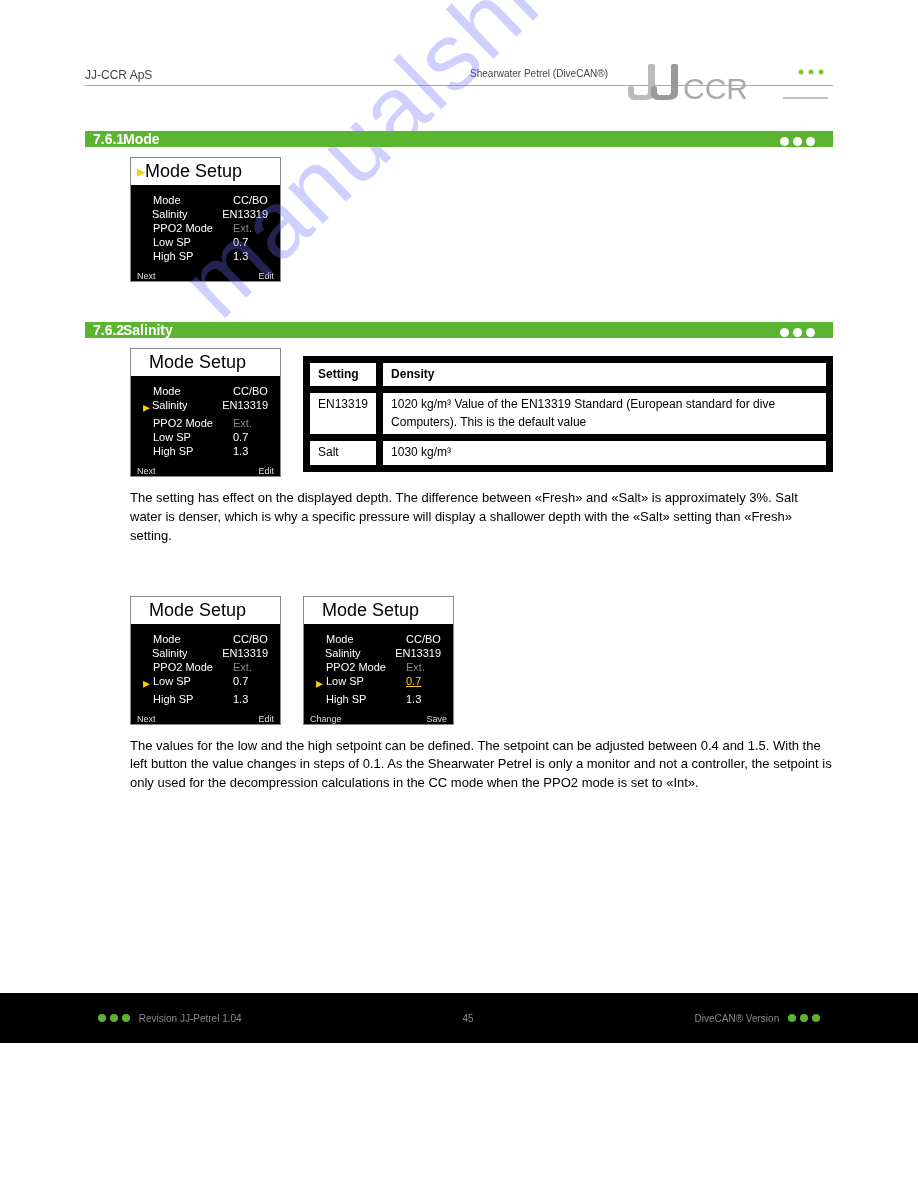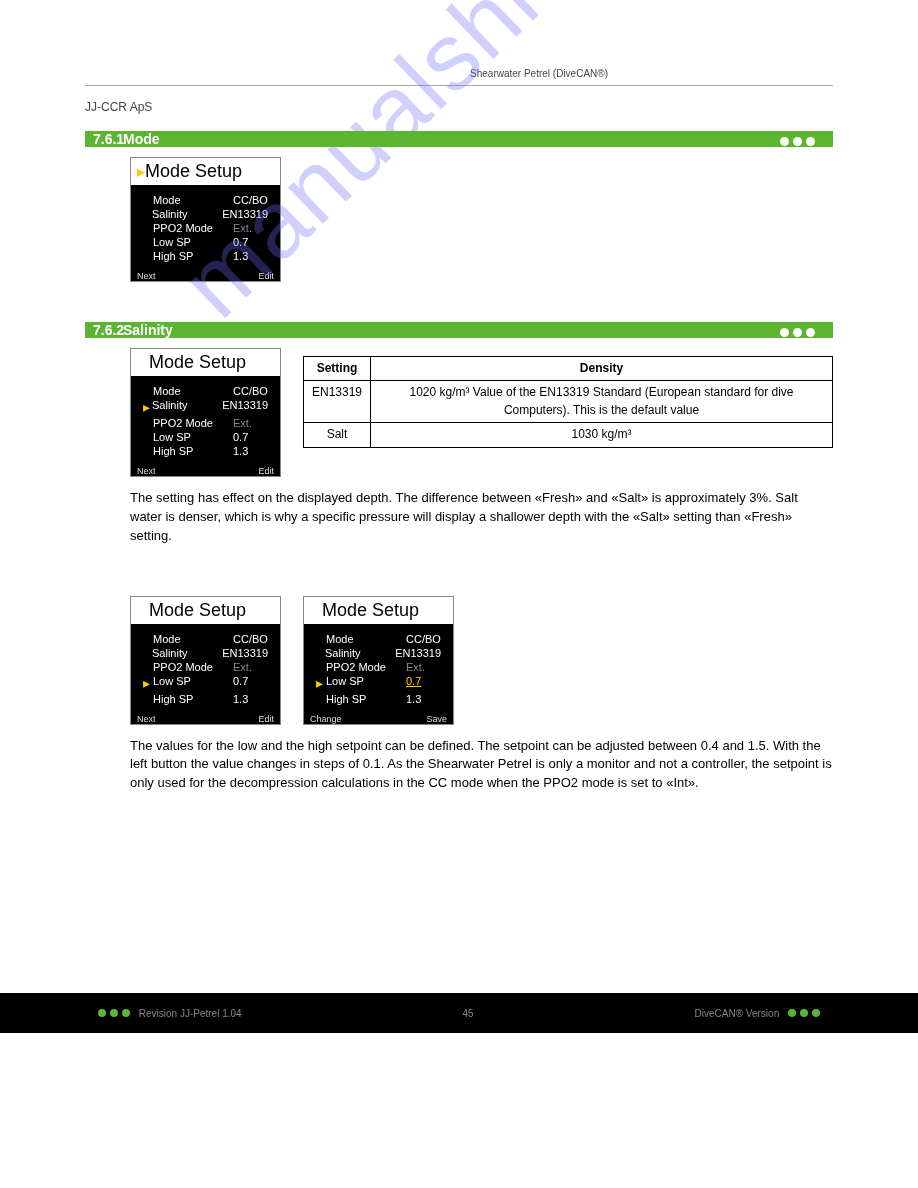--- a/index.html
+++ b/index.html
@@ -22,49 +22,60 @@
     .ss-body { padding: 8px 4px 4px 4px; font-size: 11px; }
     .ss-row { display: flex; padding: 1px 8px; }
     .ss-label { width: 80px; }
     .ss-value { }
     .ss-value.grey { color: #888; }
     .ss-value.underline { text-decoration: underline; color: #ffcc00; }
     .ss-footer { display: flex; justify-content: space-between; padding: 4px 6px 0 6px; font-size: 9px; color: #ddd; }
     .ss-arrow-title { color: #ffcc00; font-size: 16px; }
     .text-block { font-size: 13px; line-height: 1.45; }
     .tbl { border-collapse: collapse; width: 100%; margin-top: 8px; font-size: 12px; }
-    .tbl th, .tbl td { border: 1px solid #000000; padding: 3px 8px; text-align: center; vertical-align: top; }
+    .tbl th, .tbl td { border: 7px solid #000000; padding: 3px 8px; text-align: left; vertical-align: top; }
     .watermark {
       position: absolute; top: 260px; left: 160px; font-size: 95px; color: rgba(110,110,255,0.32);
       transform: rotate(-44deg); font-weight: 400; pointer-events: none; letter-spacing: 2px;
       transform-origin: 0 0; white-space: nowrap;
     }
     .footer-bar {
-      background: #000; color: #888; height: 40px; margin-top: 40px;
+      background: #000; color: #888; height: 50px; margin-top: 40px;
       display: flex; align-items: center; justify-content: space-between;
       padding: 0 92px; font-size: 10px;
     }
     .footer-left { color: #888; }
     .footer-right { color: #888; }
     .green-dots { display: inline-flex; gap: 4px; margin: 0 6px; }
     .green-dots span { width: 8px; height: 8px; background: #5cb531; border-radius: 50%; display: inline-block; }
     .section1 { margin-top: 130px; }
     .section2 { margin-top: 40px; }
     .section3 { margin-top: 50px; }
     .para-after { margin: 12px 85px 0 130px; font-size: 13px; line-height: 1.45; }
   </style>
 </head>
 <body>
 
 <div class="page">
 
   <div class="top-line"></div>
-  <div style="position:absolute; top:68px; left:85px; font-size:12px; color:#444;margin-top:32px;">JJ-CCR ApS</div>
+  <div style="position:absolute; top:68px; left:85px; font-size:12px; color:#444;">JJ-CCR ApS</div>
   <div style="position:absolute; top:68px; right:310px; font-size:10px; color:#444;">Shearwater Petrel (DiveCAN®)</div>
 
+  <div class="logo">
+    <svg class="logo-svg" viewBox="0 0 210 50">
+      <path d="M 25 8 Q 25 6 27 6 L 30 6 Q 32 6 32 8 L 32 35 Q 32 42 22 42 L 12 42 Q 5 42 5 35 L 5 30 Q 5 28 8 28 Q 11 28 11 30 L 11 34 Q 11 37 14 37 L 22 37 Q 25 37 25 34 Z" fill="#bbb"></path>
+      <path d="M 48 8 Q 48 6 50 6 L 53 6 Q 55 6 55 8 L 55 35 Q 55 42 45 42 L 35 42 Q 28 42 28 35 L 28 30 Q 28 28 31 28 Q 34 28 34 30 L 34 34 Q 34 37 37 37 L 45 37 Q 48 37 48 34 Z" fill="#999"></path>
+      <text x="60" y="41" font-size="30" fill="#aaa" font-family="Arial" font-weight="300" letter-spacing="0">CCR</text>
+      <circle cx="178" cy="14" r="2.5" fill="#7c3"></circle>
+      <circle cx="188" cy="14" r="2.5" fill="#7c3"></circle>
+      <circle cx="198" cy="14" r="2.5" fill="#7c3"></circle>
+      <line x1="160" y1="40" x2="205" y2="40" stroke="#aaa" stroke-width="1.5"></line>
+    </svg>
+  </div>
 
   <div class="watermark">manualshive.com</div>
 
   <div class="section1">
     <div class="section-bar">
       <span class="num">7.6.1</span>
       <span>Mode</span>
       <div class="section-dots">
           <span></span>
           <span></span>

